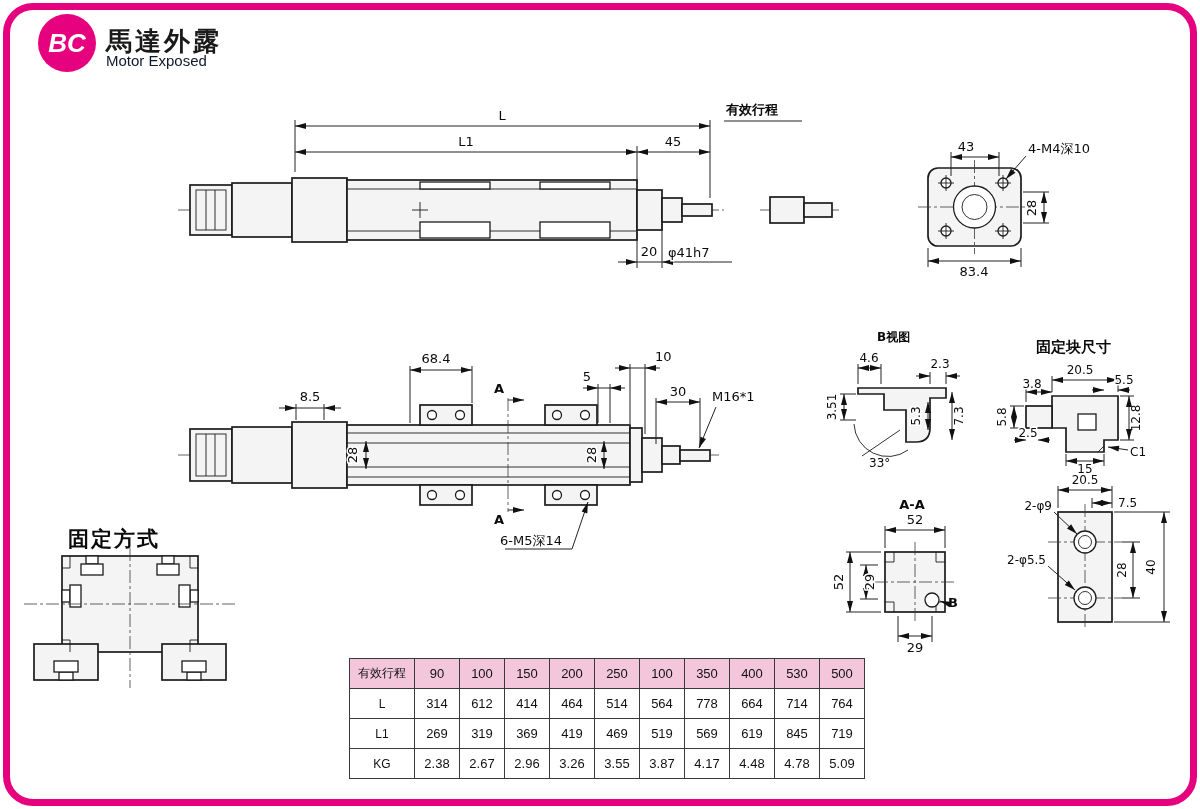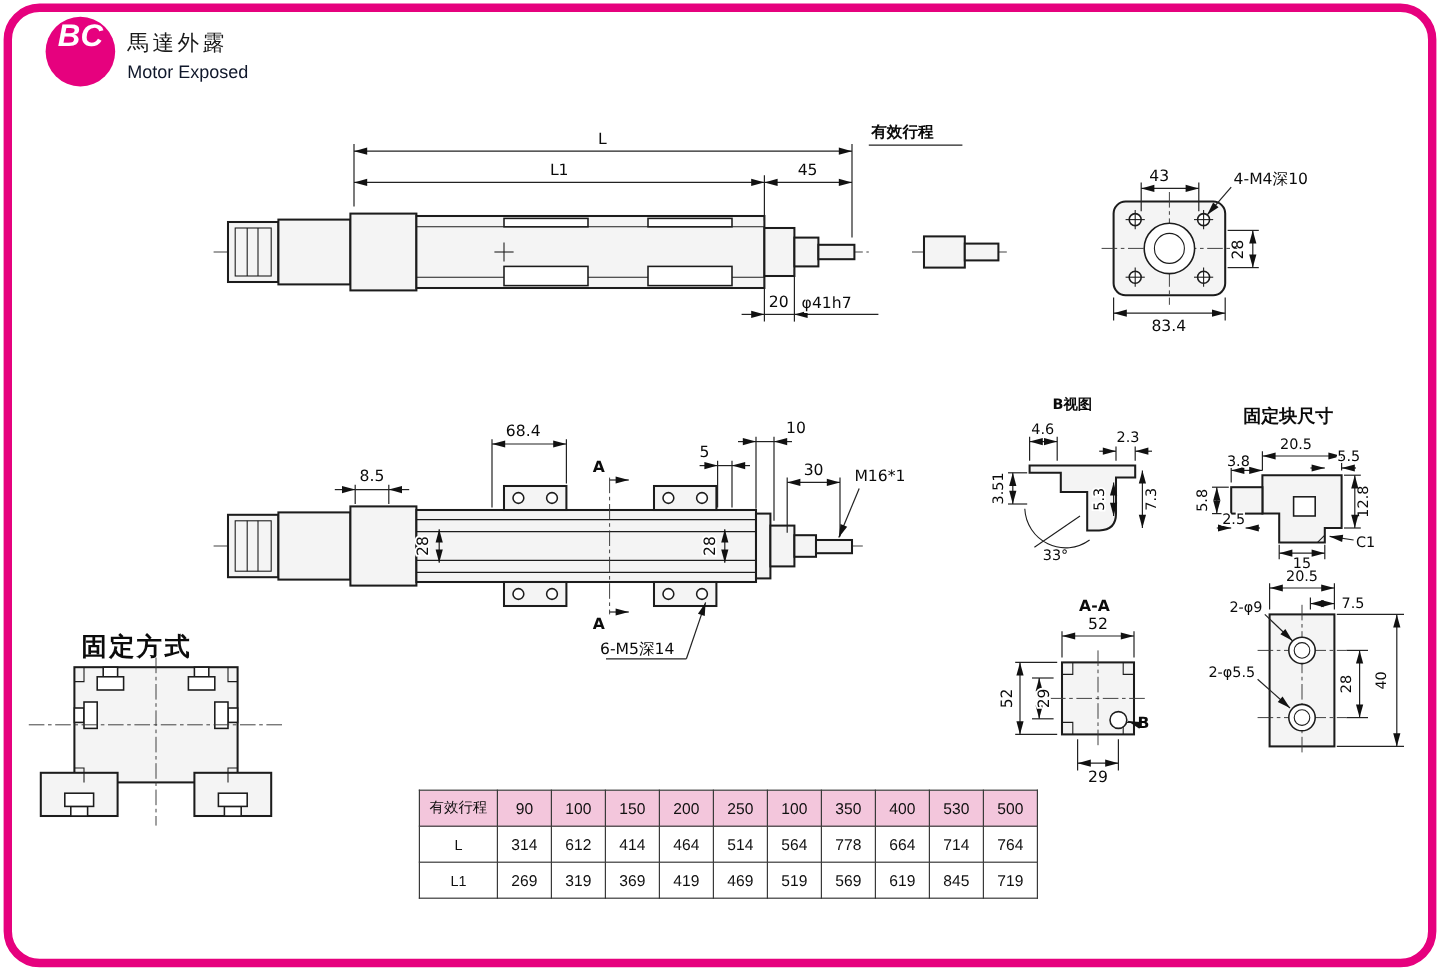--- a/index.html
+++ b/index.html
@@ -1,22 +1,22 @@
 <!DOCTYPE html>
 <html><head>
 <meta charset="utf-8">
 <style>
   html,body{margin:0;padding:0;width:1200px;height:809px;background:#fff;overflow:hidden;
             font-family:"Liberation Sans",sans-serif;}
   .stage{position:relative;width:1200px;height:809px;background:#fff;}
   .frame{position:absolute;inset:3px;border:7px solid #e6017e;border-radius:30px;pointer-events:none;}
   .badge{position:absolute;left:38px;top:14px;width:58px;height:58px;border-radius:50%;
-         background:#e6017e;color:#fff;display:flex;justify-content:center;
+         background:#e6017e;color:#fff;display:flex;align-items:center;justify-content:center;
          font:italic bold 26px "Liberation Sans",sans-serif;}
-  .t-cn{position:absolute;left:106px;top:24px;font-size:18px;font-weight:400;color:#1a1a1a;letter-spacing:3px;}
+  .t-cn{position:absolute;left:106px;top:24px;font-size:26px;font-weight:700;color:#1a1a1a;letter-spacing:3px;}
   .t-en{position:absolute;left:106px;top:52px;font-size:15px;color:#0f172a;}
   svg{position:absolute;left:0;top:0;}
   svg text{font-family:"DejaVu Sans","Liberation Sans",sans-serif;font-size:13px;fill:#0b0b0b;}
   .of {fill:#f4f4f4;stroke:#1c1c1c;stroke-width:1.7;}
   .ow {fill:#ffffff;stroke:#1c1c1c;stroke-width:1.3;}
   .t  {fill:none;stroke:#1c1c1c;stroke-width:0.9;}
   .d  {fill:none;stroke:#222;stroke-width:1;}
   .cl {fill:none;stroke:#3a3a3a;stroke-width:0.8;stroke-dasharray:13 3 3 3;}
   .halo{paint-order:stroke;stroke:#fff;stroke-width:3px;}
   .b13{font-weight:bold;font-size:13px;}
@@ -378,17 +378,30 @@
       <td>319</td>
       <td>369</td>
       <td>419</td>
       <td>469</td>
       <td>519</td>
       <td>569</td>
       <td>619</td>
       <td>845</td>
       <td>719</td>
     </tr>
+    <tr>
+      <td class="c0">KG</td>
+      <td>2.38</td>
+      <td>2.67</td>
+      <td>2.96</td>
+      <td>3.26</td>
+      <td>3.55</td>
+      <td>3.87</td>
+      <td>4.17</td>
+      <td>4.48</td>
+      <td>4.78</td>
+      <td>5.09</td>
+    </tr>
   </tbody>
     </table>
 
   <div class="frame"></div>
 </div>
 
 </body></html>

